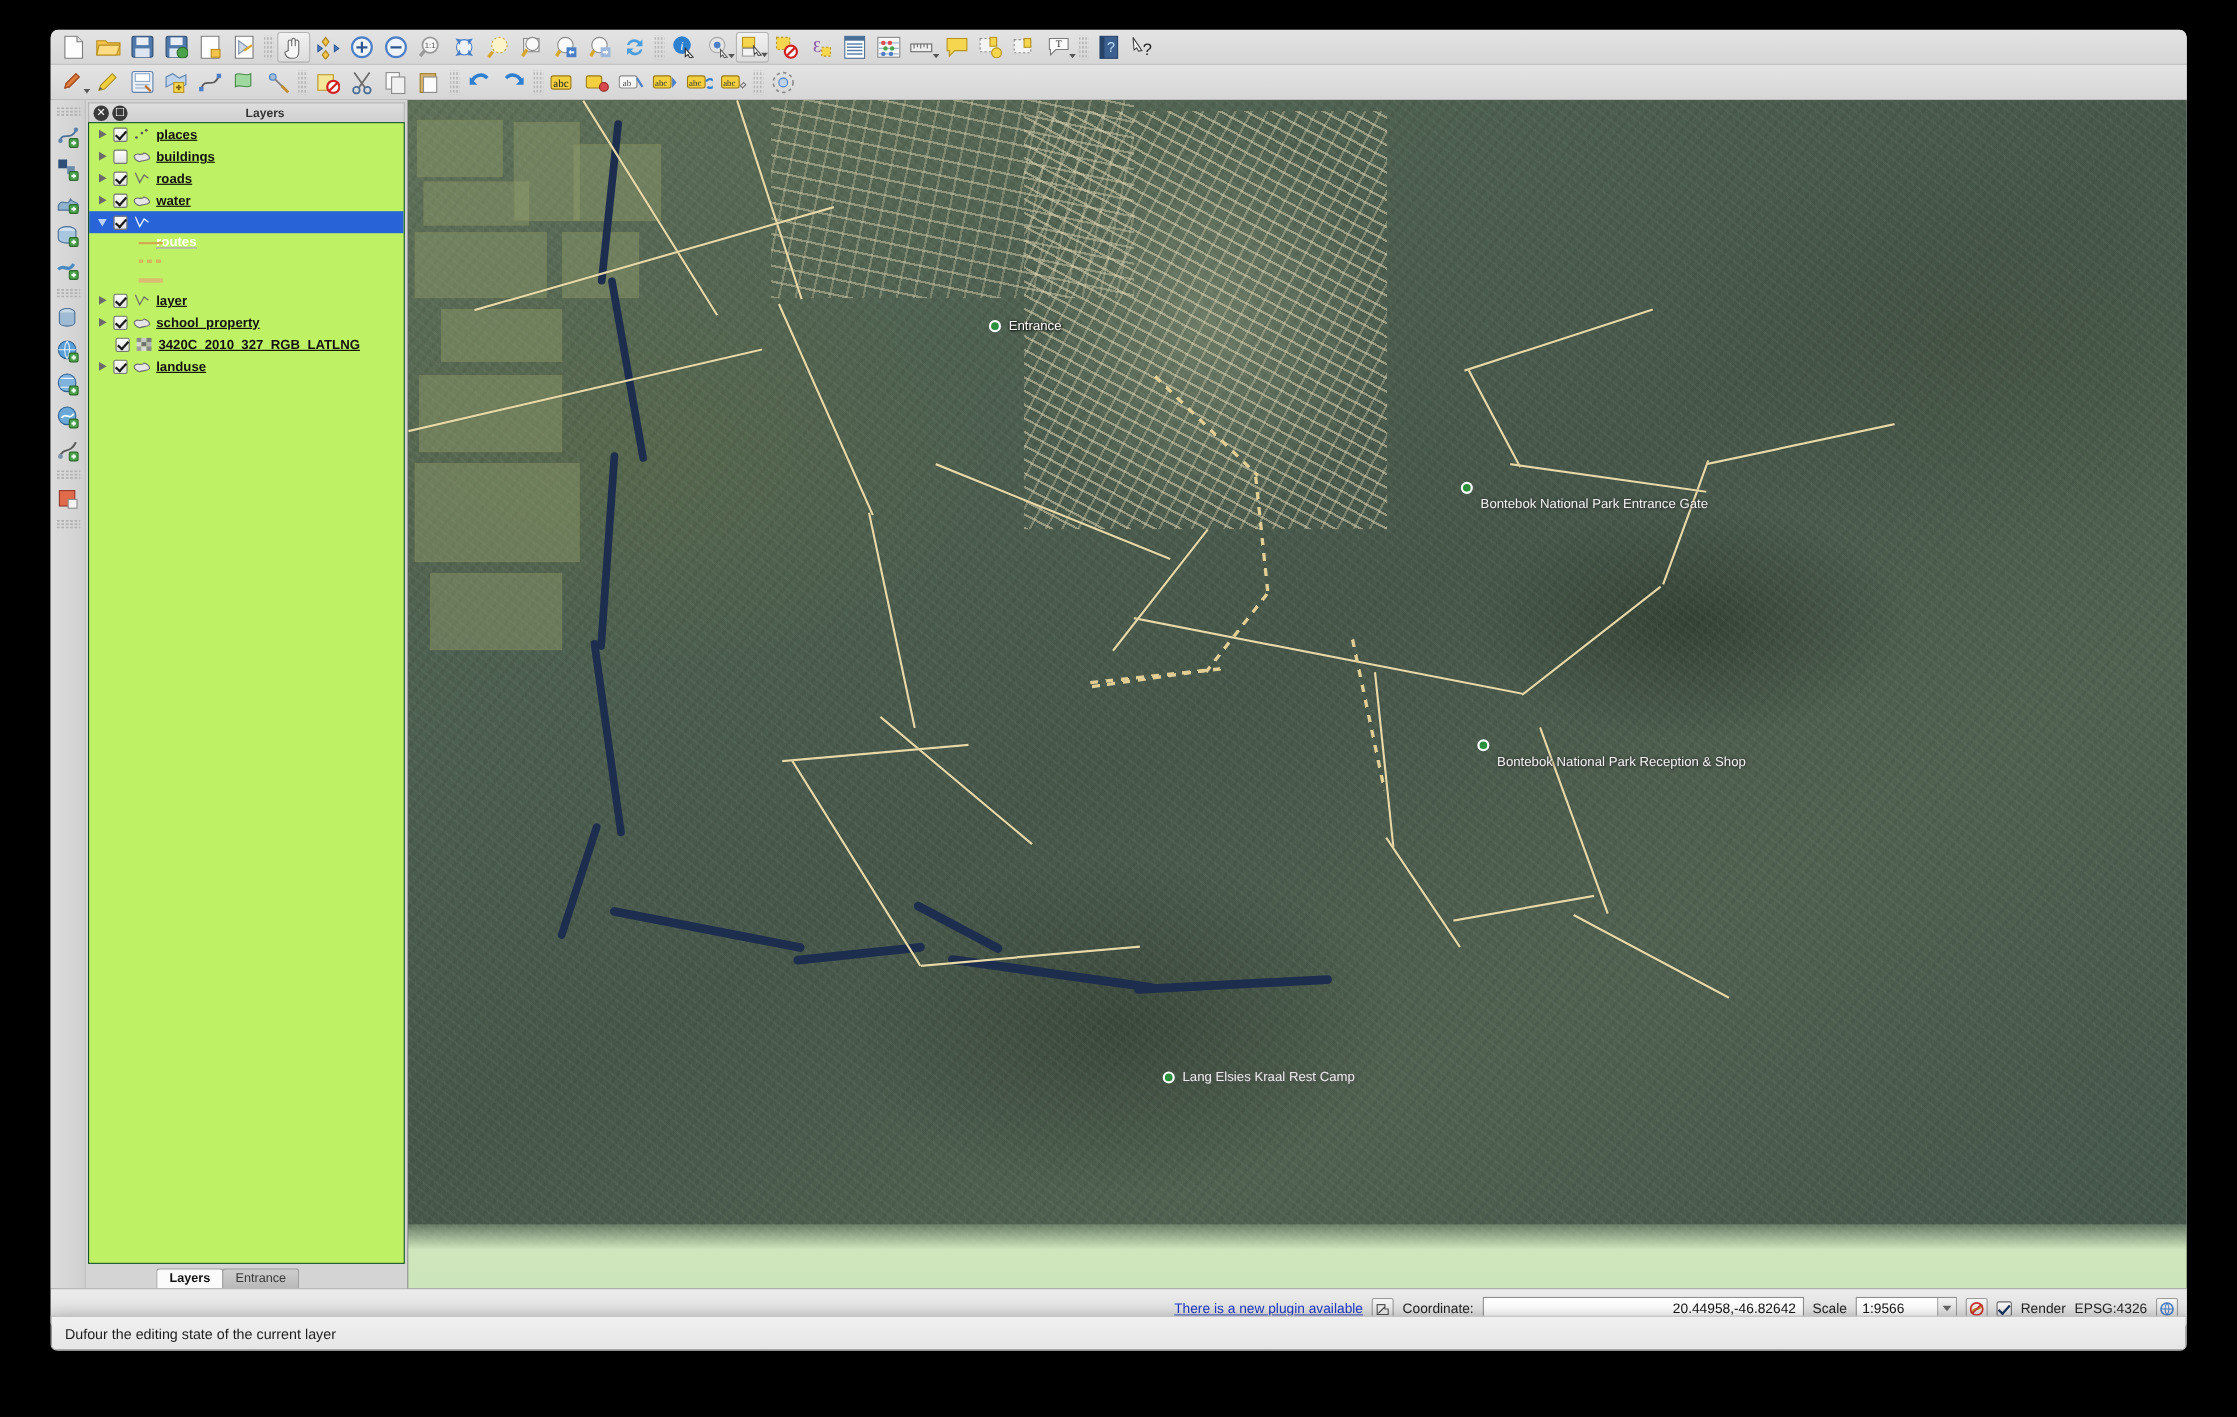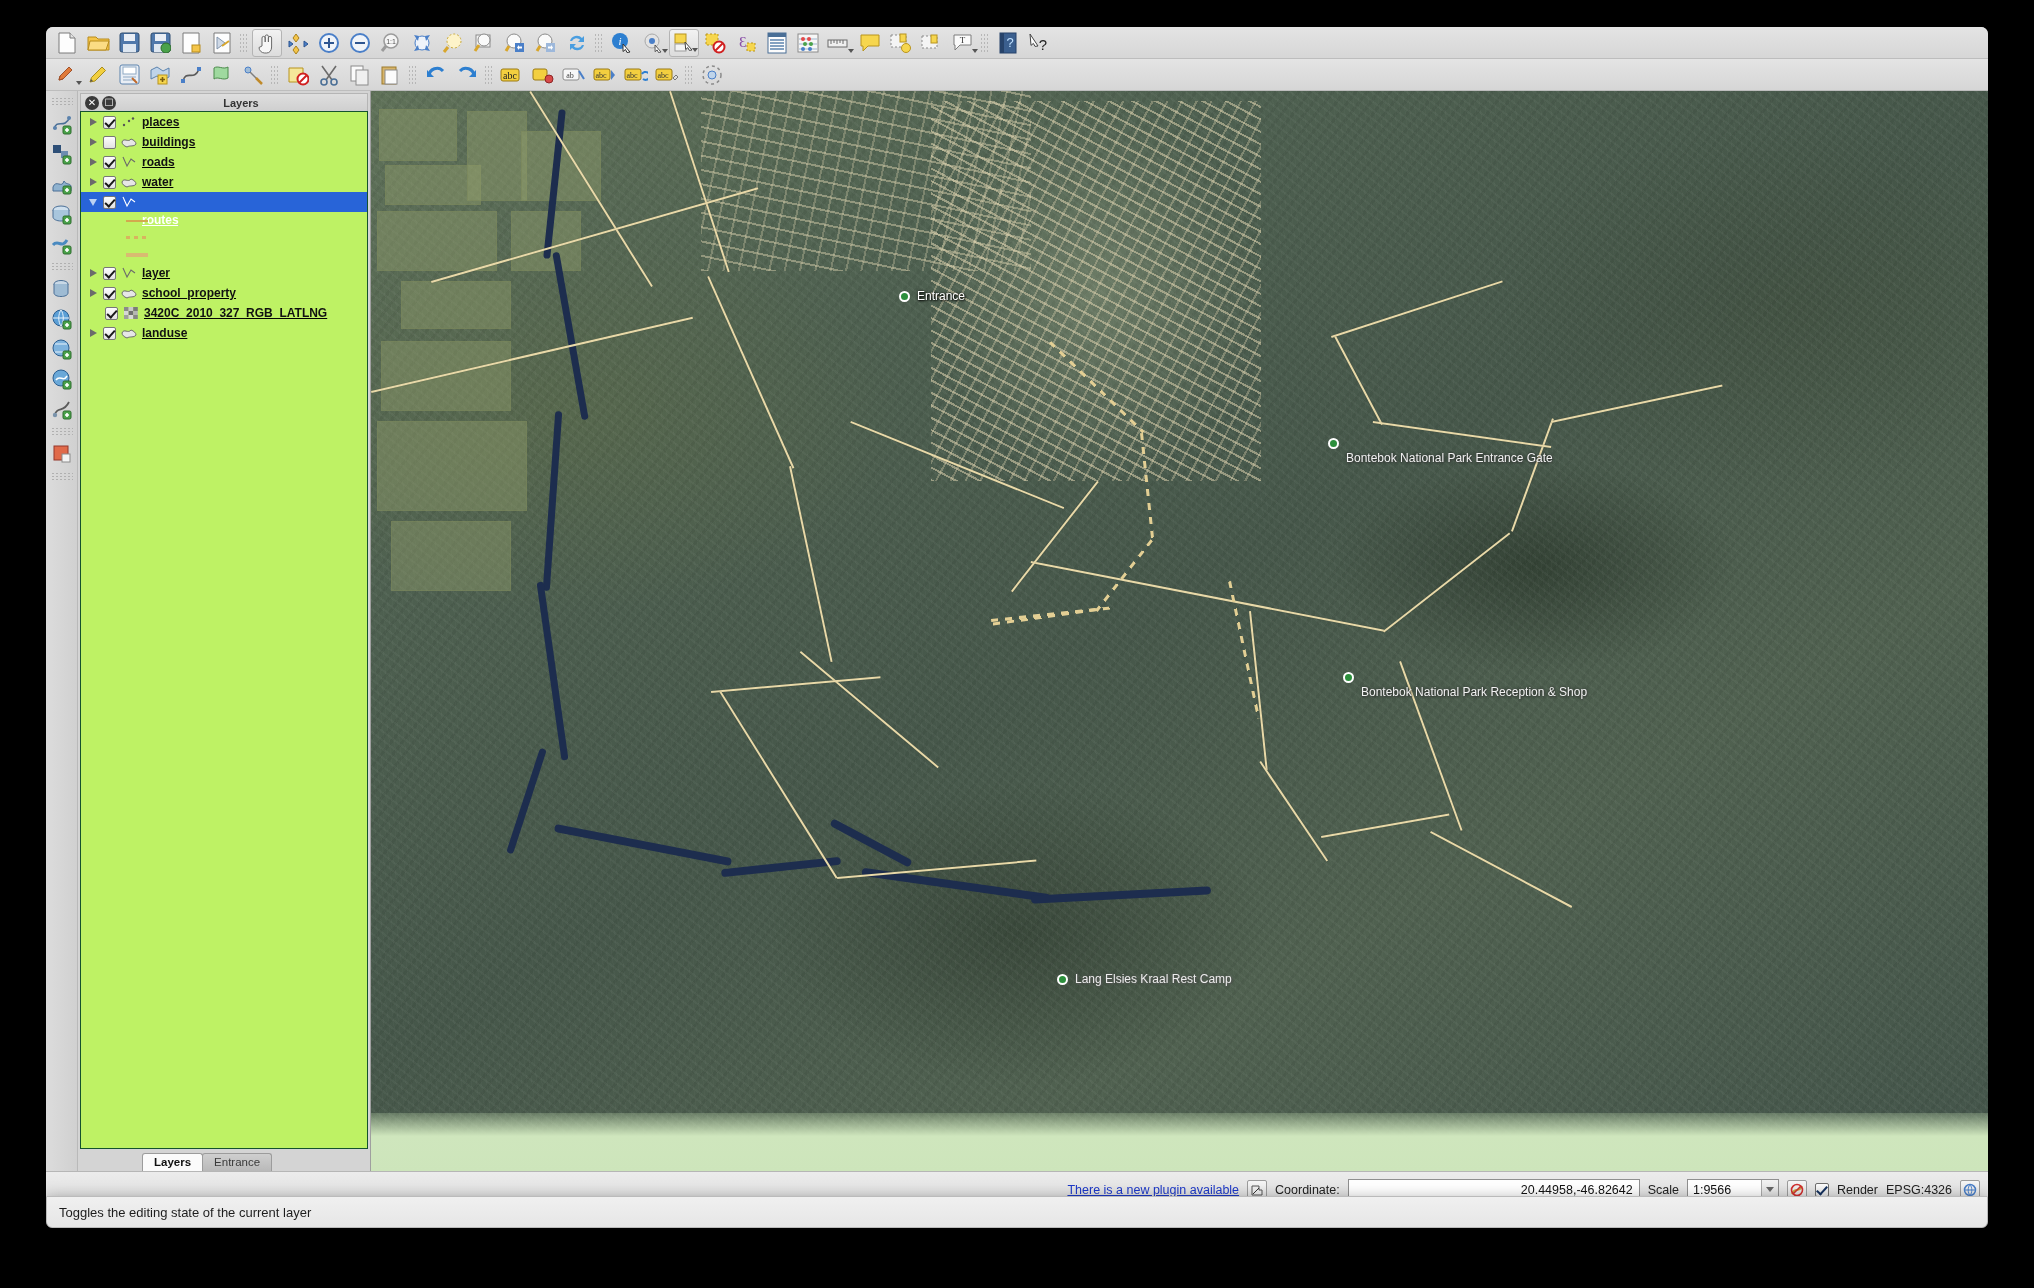--- a/index.html
+++ b/index.html
@@ -1114,14 +1114,14 @@
     <div class="sb-icon-btn">
       <svg width="14" height="14" viewBox="0 0 14 14">
           <circle cx="7" cy="7" r="5.5" fill="none" stroke="#4a7fc8" stroke-width="1.5"></circle>
           <path d="M1.5 7h11M7 1.5c2.4 3 2.4 8 0 11M7 1.5C4.6 4.5 4.6 9.5 7 12.5" fill="none" stroke="#4a7fc8"></path>
         </svg>
     </div>
   </div>
 </div>
 
 <div id="msgbar">
-  <span>Toggles the editing state of the current layer</span>
+  <span>Dufour the editing state of the current layer</span>
 </div>
 
 </body></html>

